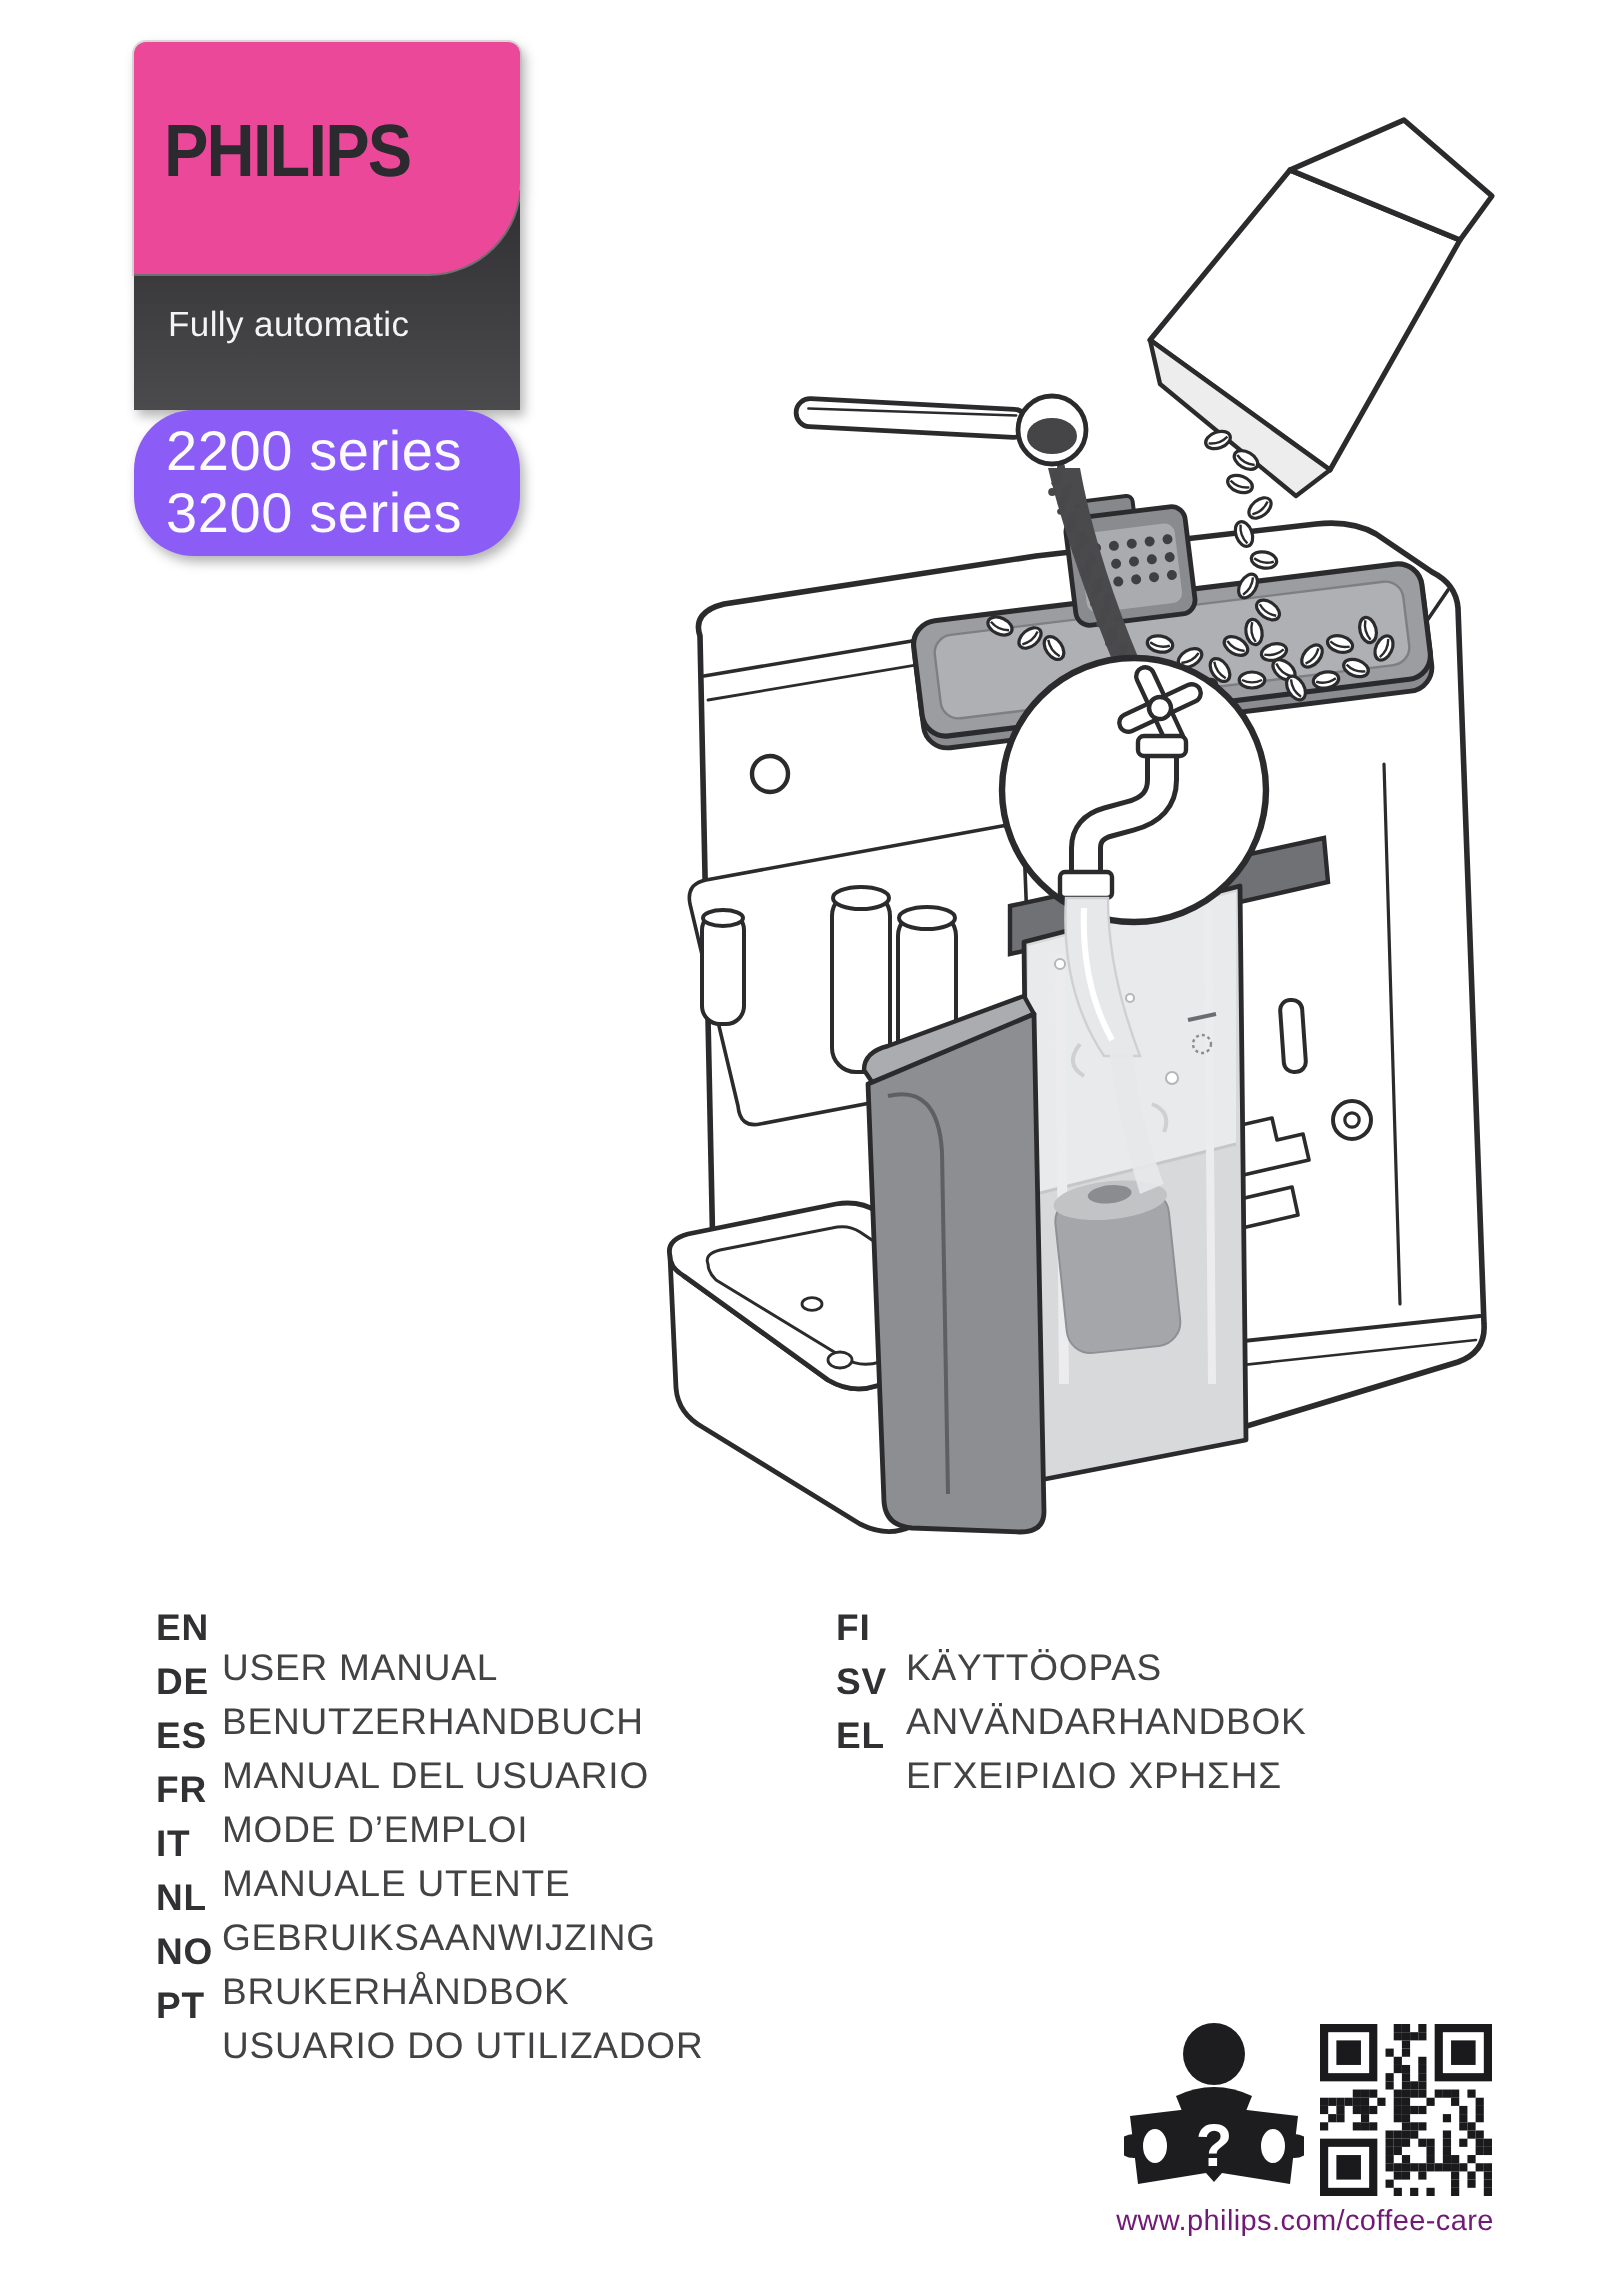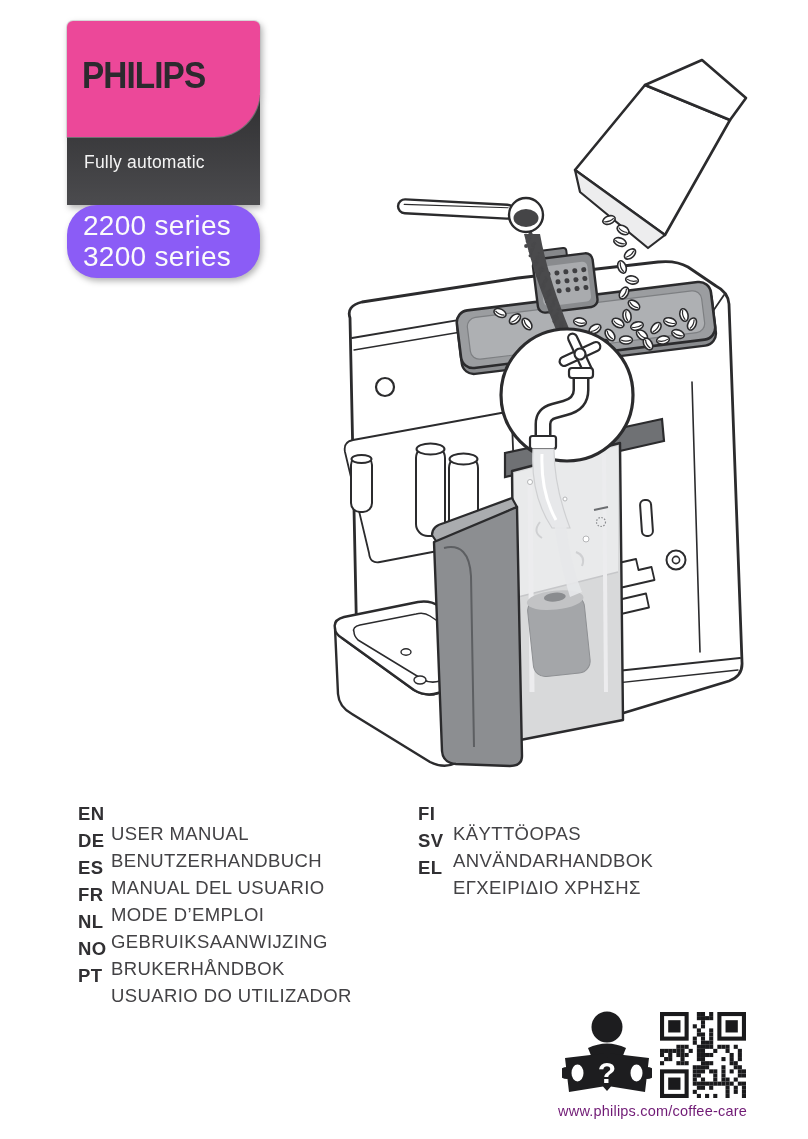--- a/index.html
+++ b/index.html
@@ -344,20 +344,24 @@
       <div class="lang-row">
         <span class="lang-code">ES</span>
         <span class="lang-label">MANUAL DEL USUARIO</span>
       </div>
 
       <div class="lang-row">
         <span class="lang-code">FR</span>
         <span class="lang-label">MODE D’EMPLOI</span>
       </div>
 
+      <div class="lang-row">
+        <span class="lang-code">IT</span>
+        <span class="lang-label">MANUALE UTENTE</span>
+      </div>
 
       <div class="lang-row">
         <span class="lang-code">NL</span>
         <span class="lang-label">GEBRUIKSAANWIJZING</span>
       </div>
 
       <div class="lang-row">
         <span class="lang-code">NO</span>
         <span class="lang-label">BRUKERHÅNDBOK</span>
       </div>

